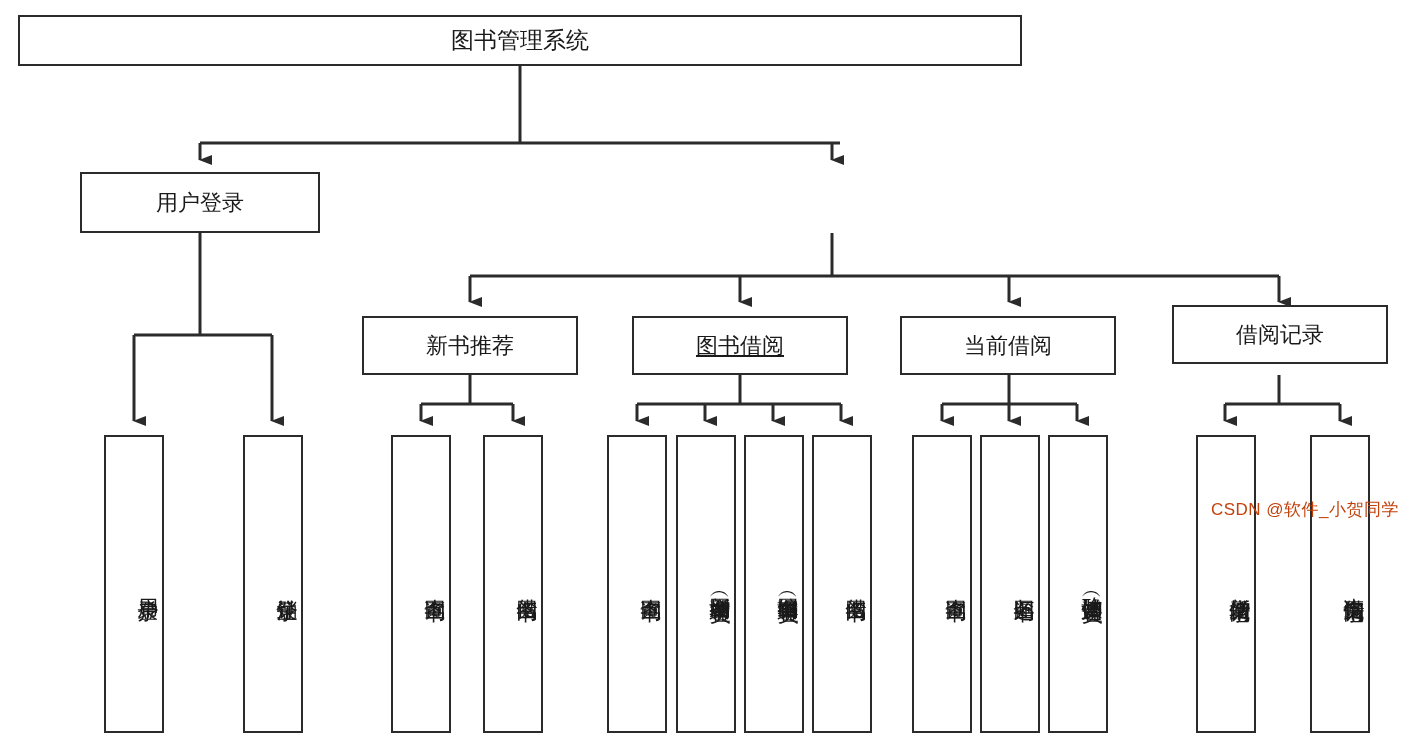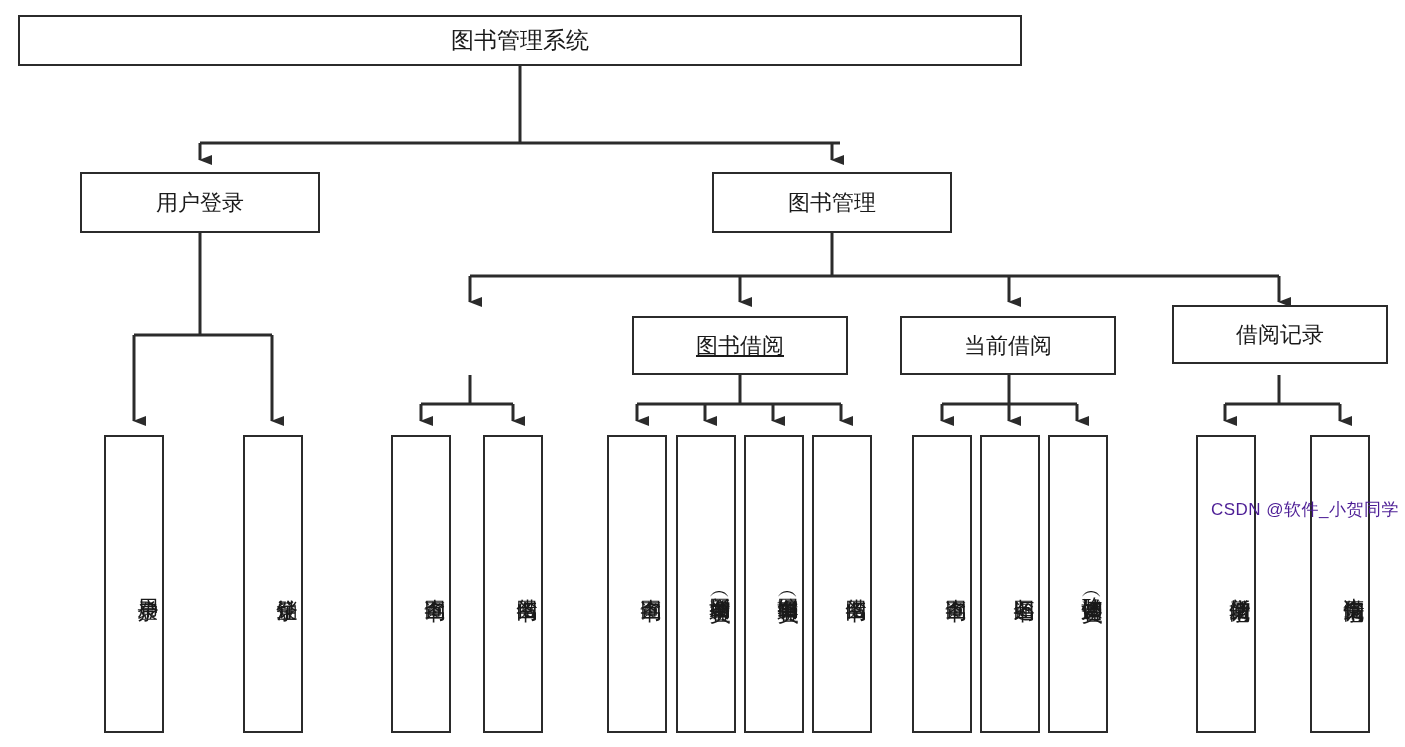--- a/index.html
+++ b/index.html
@@ -8,21 +8,21 @@
   #stage{position:relative;width:1405px;height:525px;background:#fff;}
   svg#wires{position:absolute;left:0;top:0;width:1405px;height:747px;}
   .node{position:absolute;box-sizing:border-box;background:#ffffff;
         border:2.5px solid #2b2b2b;display:flex;align-items:center;
         justify-content:center;text-align:center;color:#1a1a1a;}
   .node.horiz{font-size:22px;line-height:1.25;}
   .node.root{font-size:23px;}
   .node.vert{writing-mode:vertical-rl;text-orientation:upright;
              font-size:21px;line-height:1.32;letter-spacing:1px;
              padding:8px 0;align-items:flex-start;justify-content:center;}
-  .wm{position:absolute;right:6px;bottom:4px;font-size:17px;color:#4c1d95;
+  .wm{position:absolute;right:6px;bottom:4px;font-size:17px;color:#c2410c;
       letter-spacing:.5px;white-space:nowrap;}
 </style>
 </head>
 <body>
 
 <div id="stage">
 
   <svg id="wires" viewBox="0 0 1405 747" xmlns="http://www.w3.org/2000/svg">
     <defs>
       <marker id="ah" markerWidth="12" markerHeight="13" refX="5" refY="12" orient="auto" markerUnits="userSpaceOnUse">
@@ -69,22 +69,22 @@
       <path d="M1279,375 L1279,404"></path>
       <path d="M1225,404 L1340,404"></path>
       <path d="M1225,404 L1225,421" marker-end="url(#ah)"></path>
       <path d="M1340,404 L1340,421" marker-end="url(#ah)"></path>
     </g>
   </svg>
 
   <div class="node horiz root" style="left:18px;top:15px;width:1004px;height:51px;">图书管理系统</div>
 
   <div class="node horiz" style="left:80px;top:172px;width:240px;height:61px;">用户登录</div>
-  <div class="node horiz" style="left:712px;top:172px;width:240px;height:61px;">图书管理</div>
 
+  <div class="node horiz" style="left:362px;top:316px;width:216px;height:59px;">新书推荐</div>
   <div class="node horiz" style="left:632px;top:316px;width:216px;height:59px;text-decoration:underline;">图书借阅</div>
   <div class="node horiz" style="left:900px;top:316px;width:216px;height:59px;">当前借阅</div>
   <div class="node horiz" style="left:1172px;top:305px;width:216px;height:59px;">借阅记录</div>
 
   <div class="node vert" style="left:104px;top:435px;width:60px;height:298px;">用户登录</div>
   <div class="node vert" style="left:243px;top:435px;width:60px;height:298px;">注销登录</div>
 
   <div class="node vert" style="left:391px;top:435px;width:60px;height:298px;">查询图书</div>
   <div class="node vert" style="left:483px;top:435px;width:60px;height:298px;">借阅图书</div>
 

